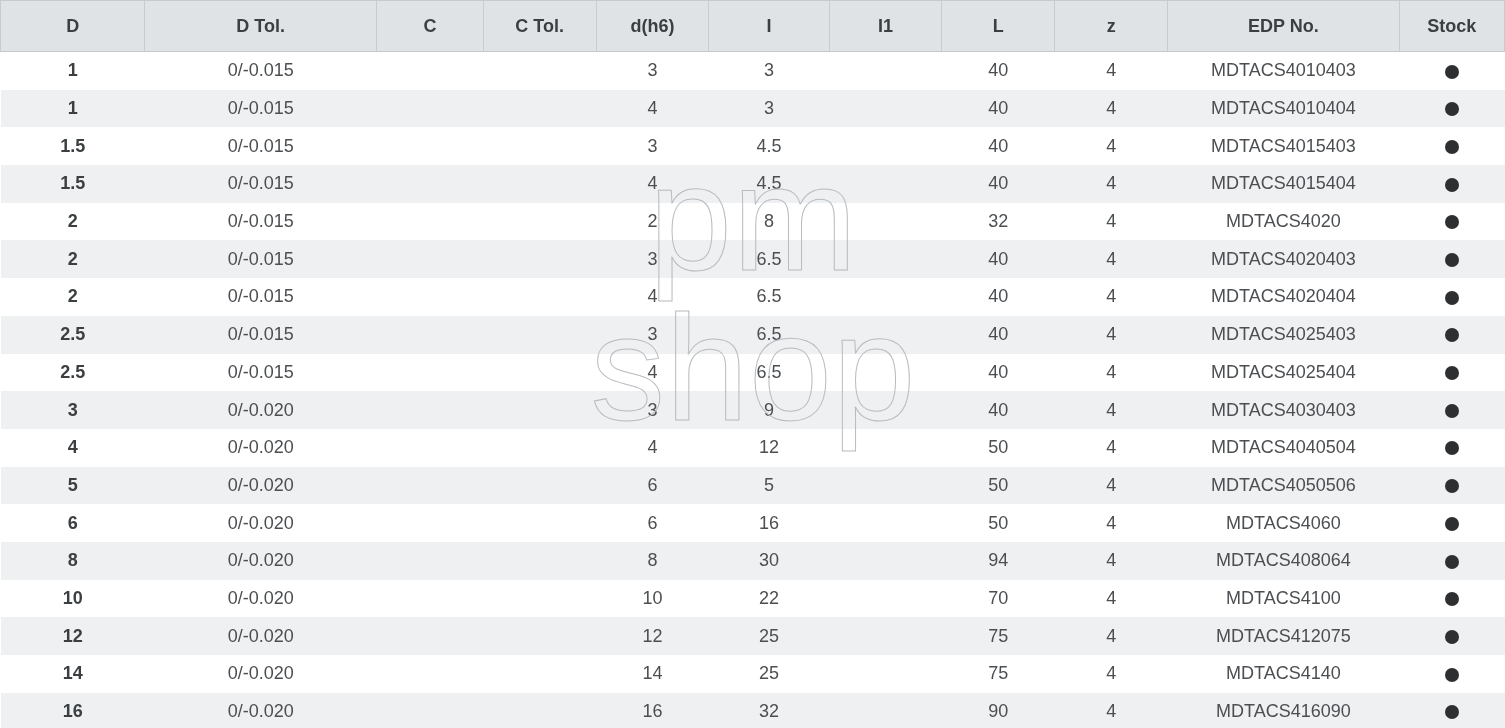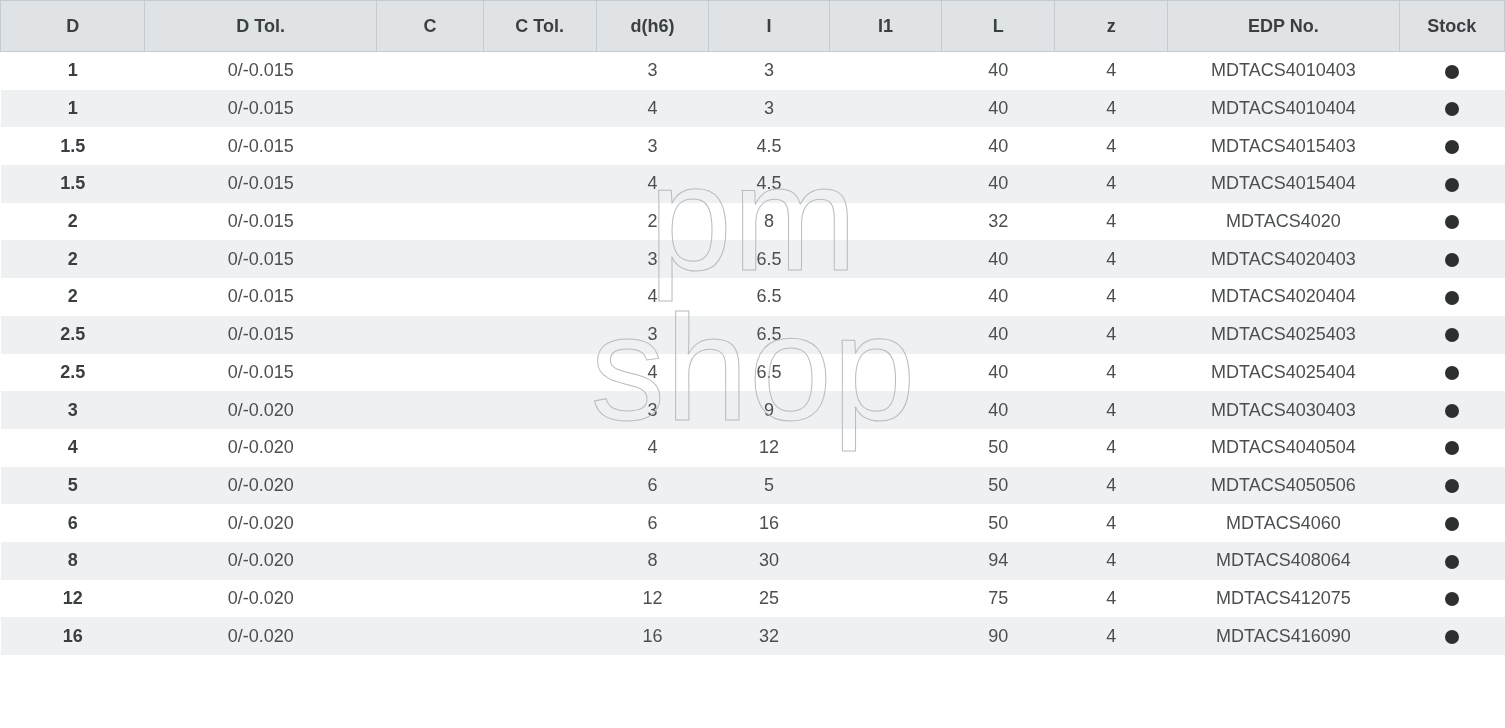--- a/index.html
+++ b/index.html
@@ -289,30 +289,56 @@
           <td></td>
           <td>8</td>
           <td>30</td>
           <td></td>
           <td>94</td>
           <td>4</td>
           <td>MDTACS408064</td>
           <td><span class="dot"></span></td>
         </tr>
         <tr>
+          <td class="col-D">10</td>
+          <td>0/-0.020</td>
+          <td></td>
+          <td></td>
+          <td>10</td>
+          <td>22</td>
+          <td></td>
+          <td>70</td>
+          <td>4</td>
+          <td>MDTACS4100</td>
+          <td><span class="dot"></span></td>
+        </tr>
+        <tr>
           <td class="col-D">12</td>
           <td>0/-0.020</td>
           <td></td>
           <td></td>
           <td>12</td>
           <td>25</td>
           <td></td>
           <td>75</td>
           <td>4</td>
           <td>MDTACS412075</td>
+          <td><span class="dot"></span></td>
+        </tr>
+        <tr>
+          <td class="col-D">14</td>
+          <td>0/-0.020</td>
+          <td></td>
+          <td></td>
+          <td>14</td>
+          <td>25</td>
+          <td></td>
+          <td>75</td>
+          <td>4</td>
+          <td>MDTACS4140</td>
           <td><span class="dot"></span></td>
         </tr>
         <tr>
           <td class="col-D">16</td>
           <td>0/-0.020</td>
           <td></td>
           <td></td>
           <td>16</td>
           <td>32</td>
           <td></td>

